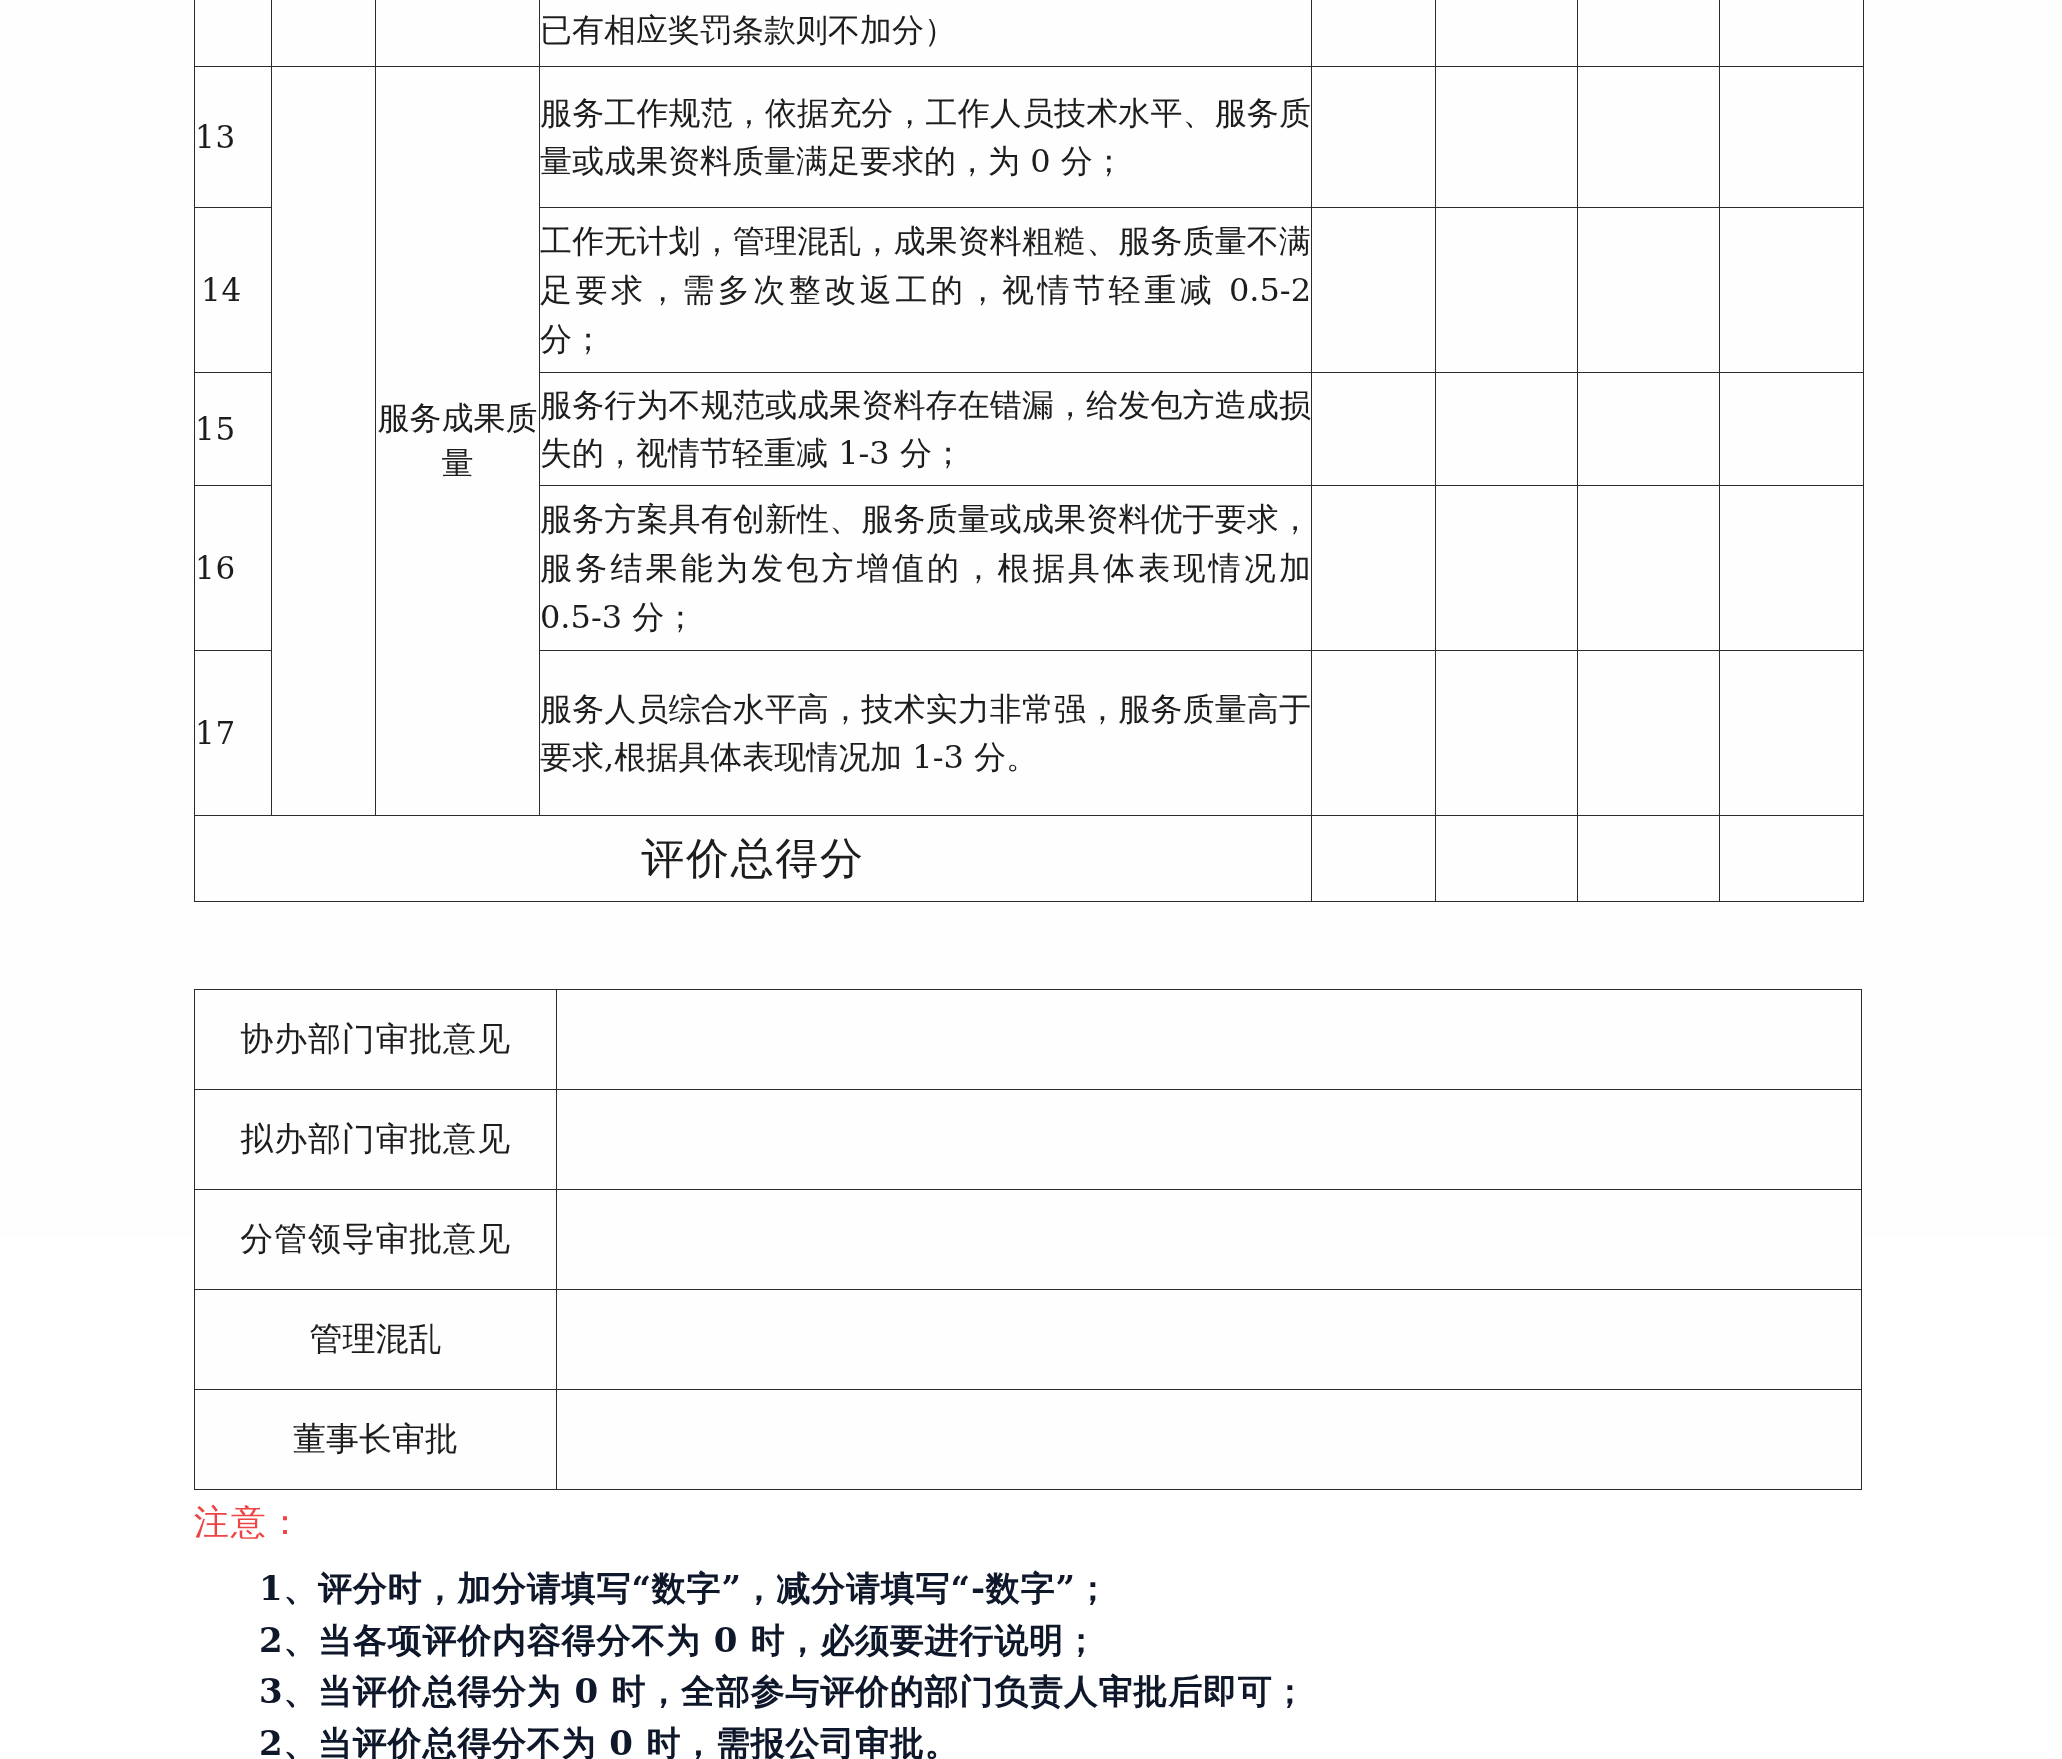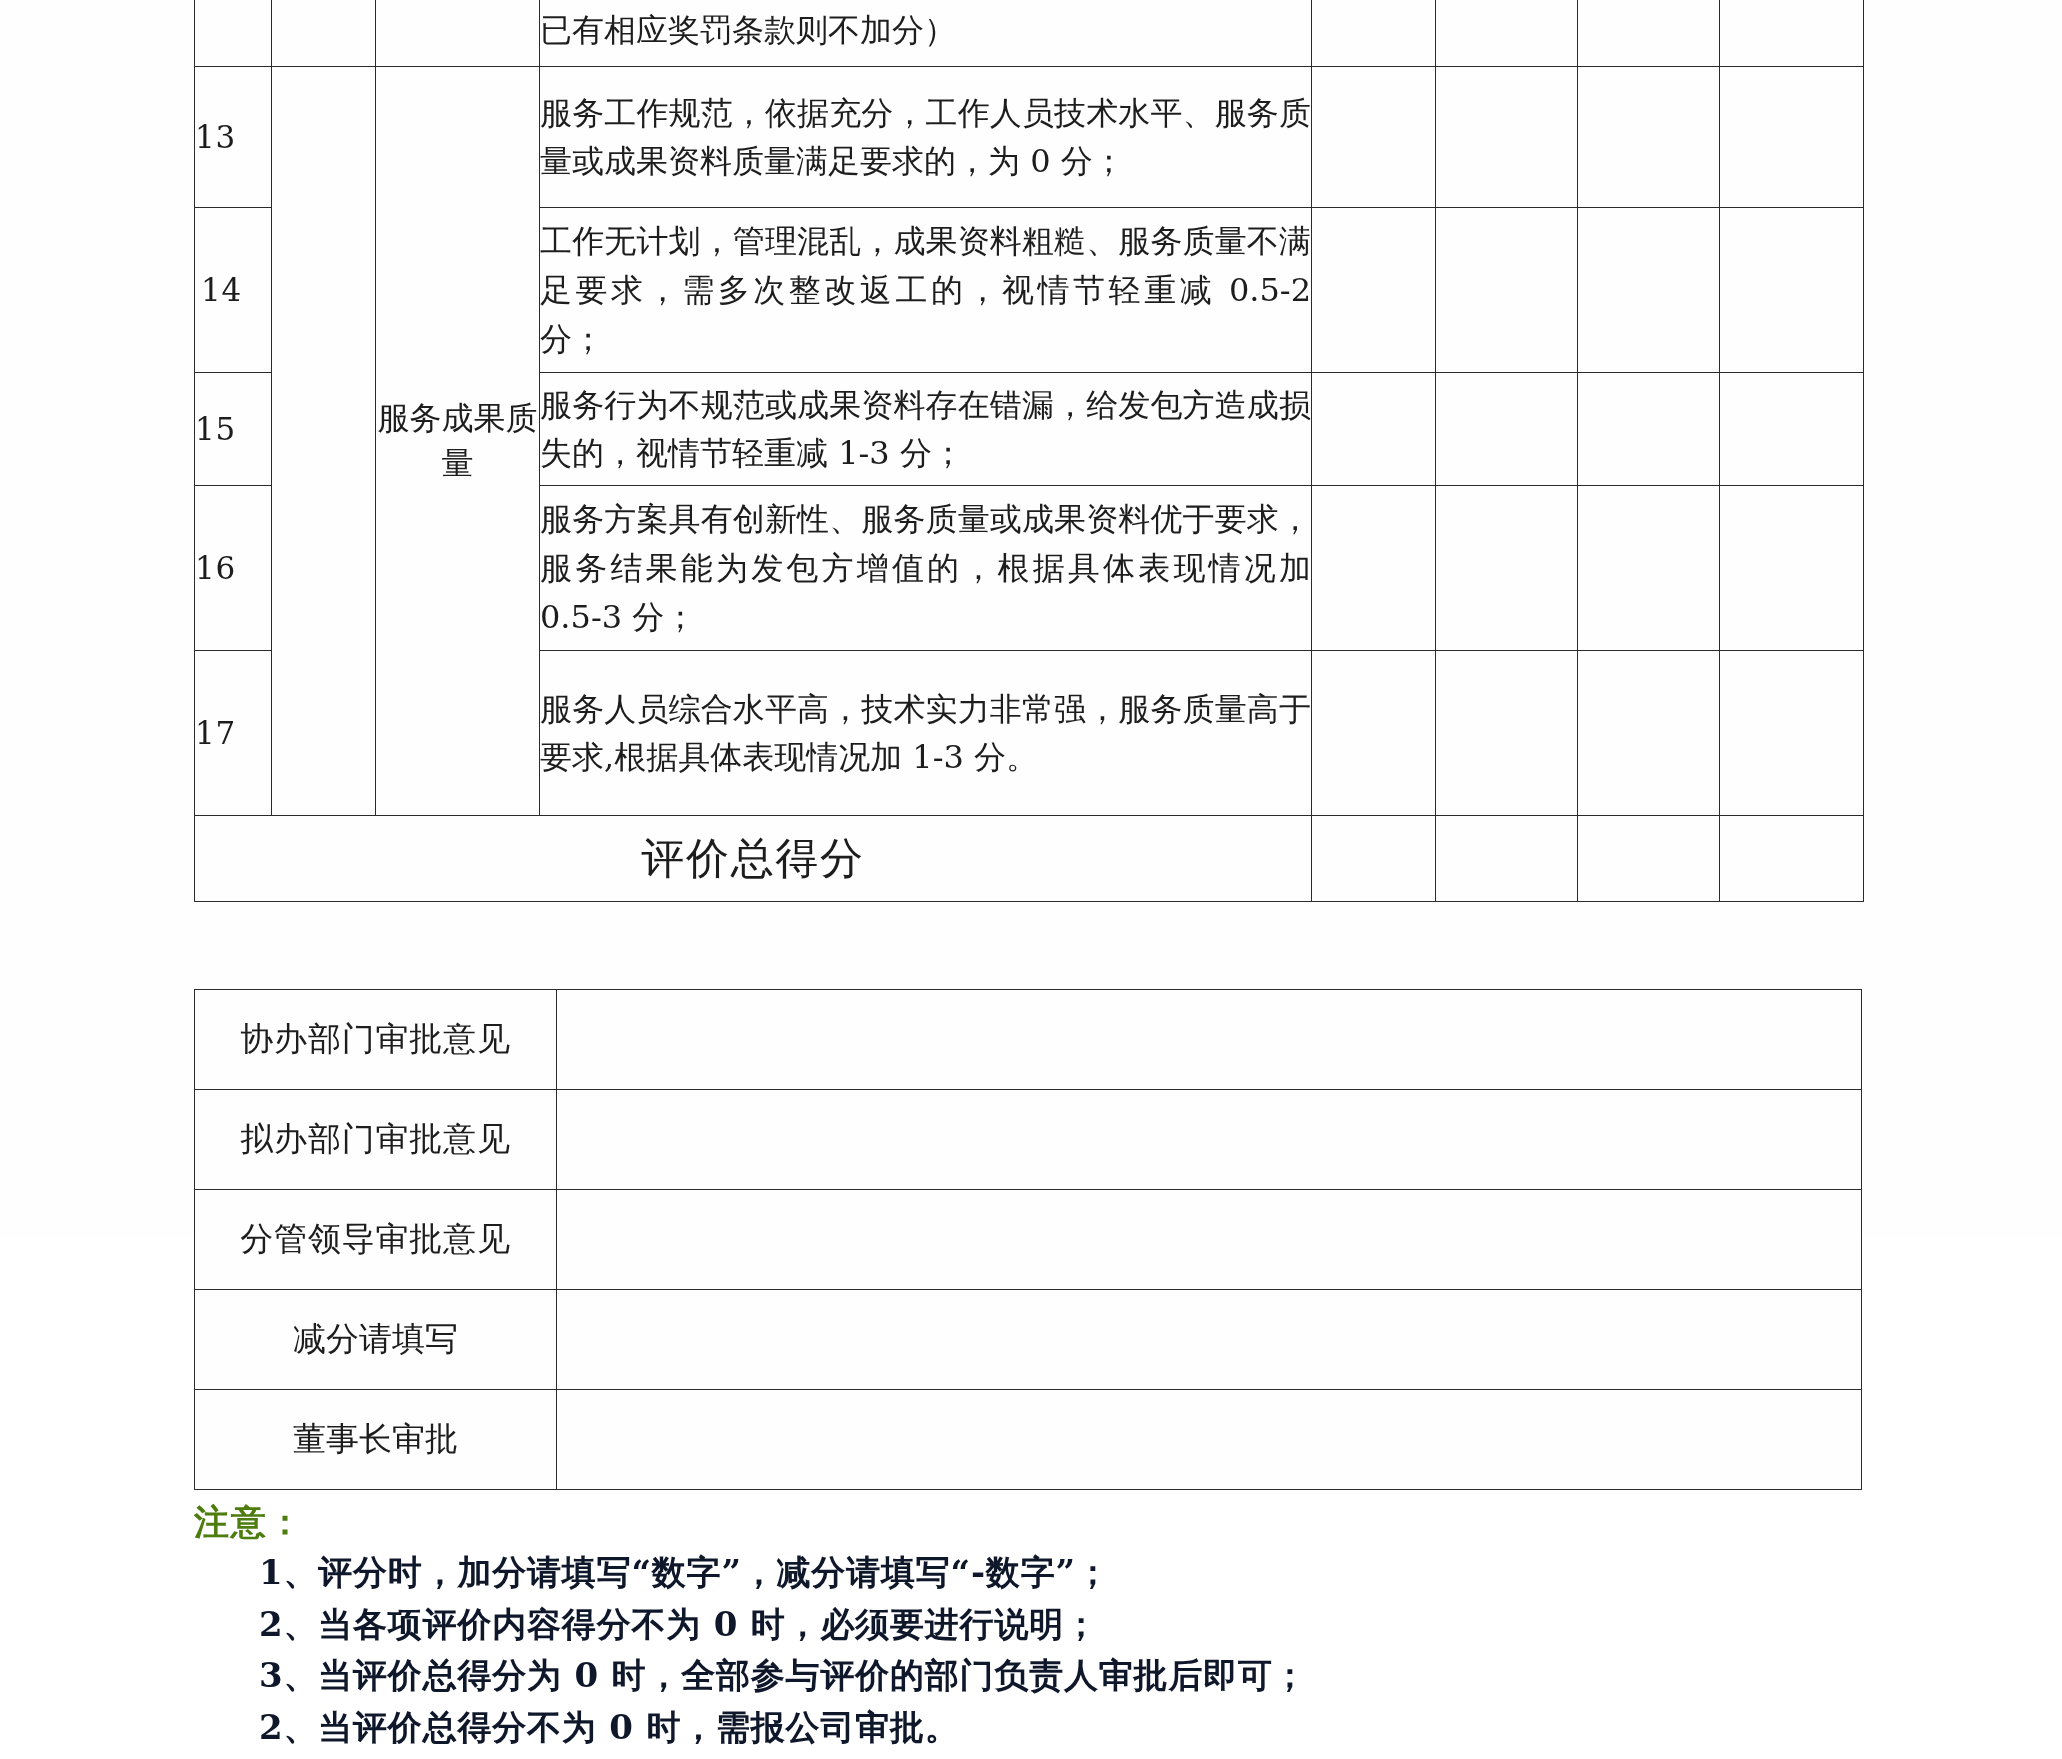--- a/index.html
+++ b/index.html
@@ -109,24 +109,24 @@
   
   .notes {
     position: absolute;
     left: 194px;
     top: 1499px;
     width: 1753px;
     font-family: "DejaVu Serif", serif;
   }
   .notes-title {
     font-size: 35px;
-    font-weight: bold;
+    font-weight: normal;
     letter-spacing: 1.7px;
-    margin-bottom: 1px;
-    color: #4d7c0f;
+    margin-bottom: 17px;
+    color: #ef4444;
   }
   .notes-list {
     margin: 0;
     padding: 0;
     list-style: none;
   }
   .notes-list li {
     font-size: 34px;
     font-weight: bold;
     letter-spacing: 0.8px;
@@ -230,21 +230,21 @@
       </tr>
       <tr>
         <td class="appr-label">拟办部门审批意见</td>
         <td class="appr-value"></td>
       </tr>
       <tr>
         <td class="appr-label">分管领导审批意见</td>
         <td class="appr-value"></td>
       </tr>
       <tr>
-        <td class="appr-label tight">减分请填写</td>
+        <td class="appr-label tight">管理混乱</td>
         <td class="appr-value"></td>
       </tr>
       <tr>
         <td class="appr-label tight">董事长审批</td>
         <td class="appr-value"></td>
       </tr>
     </tbody>
   </table>
 
   <div class="notes">

